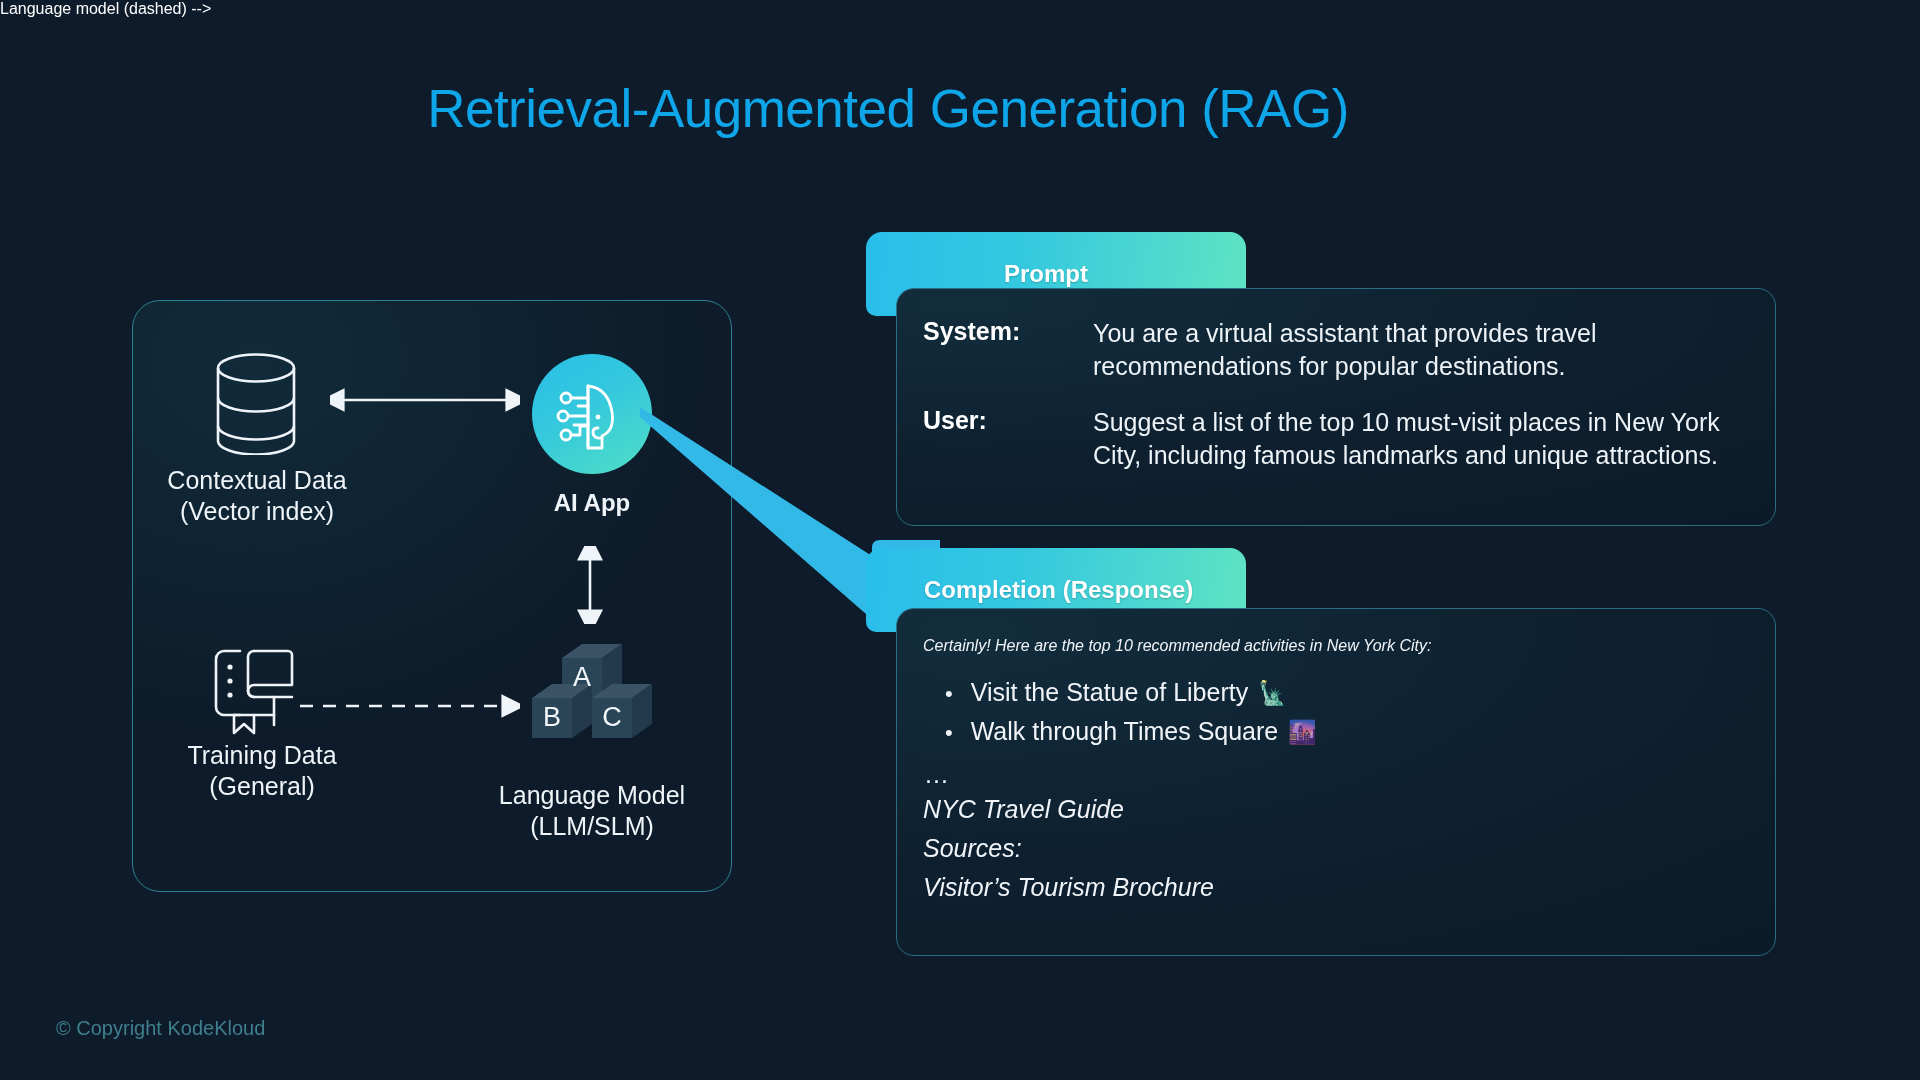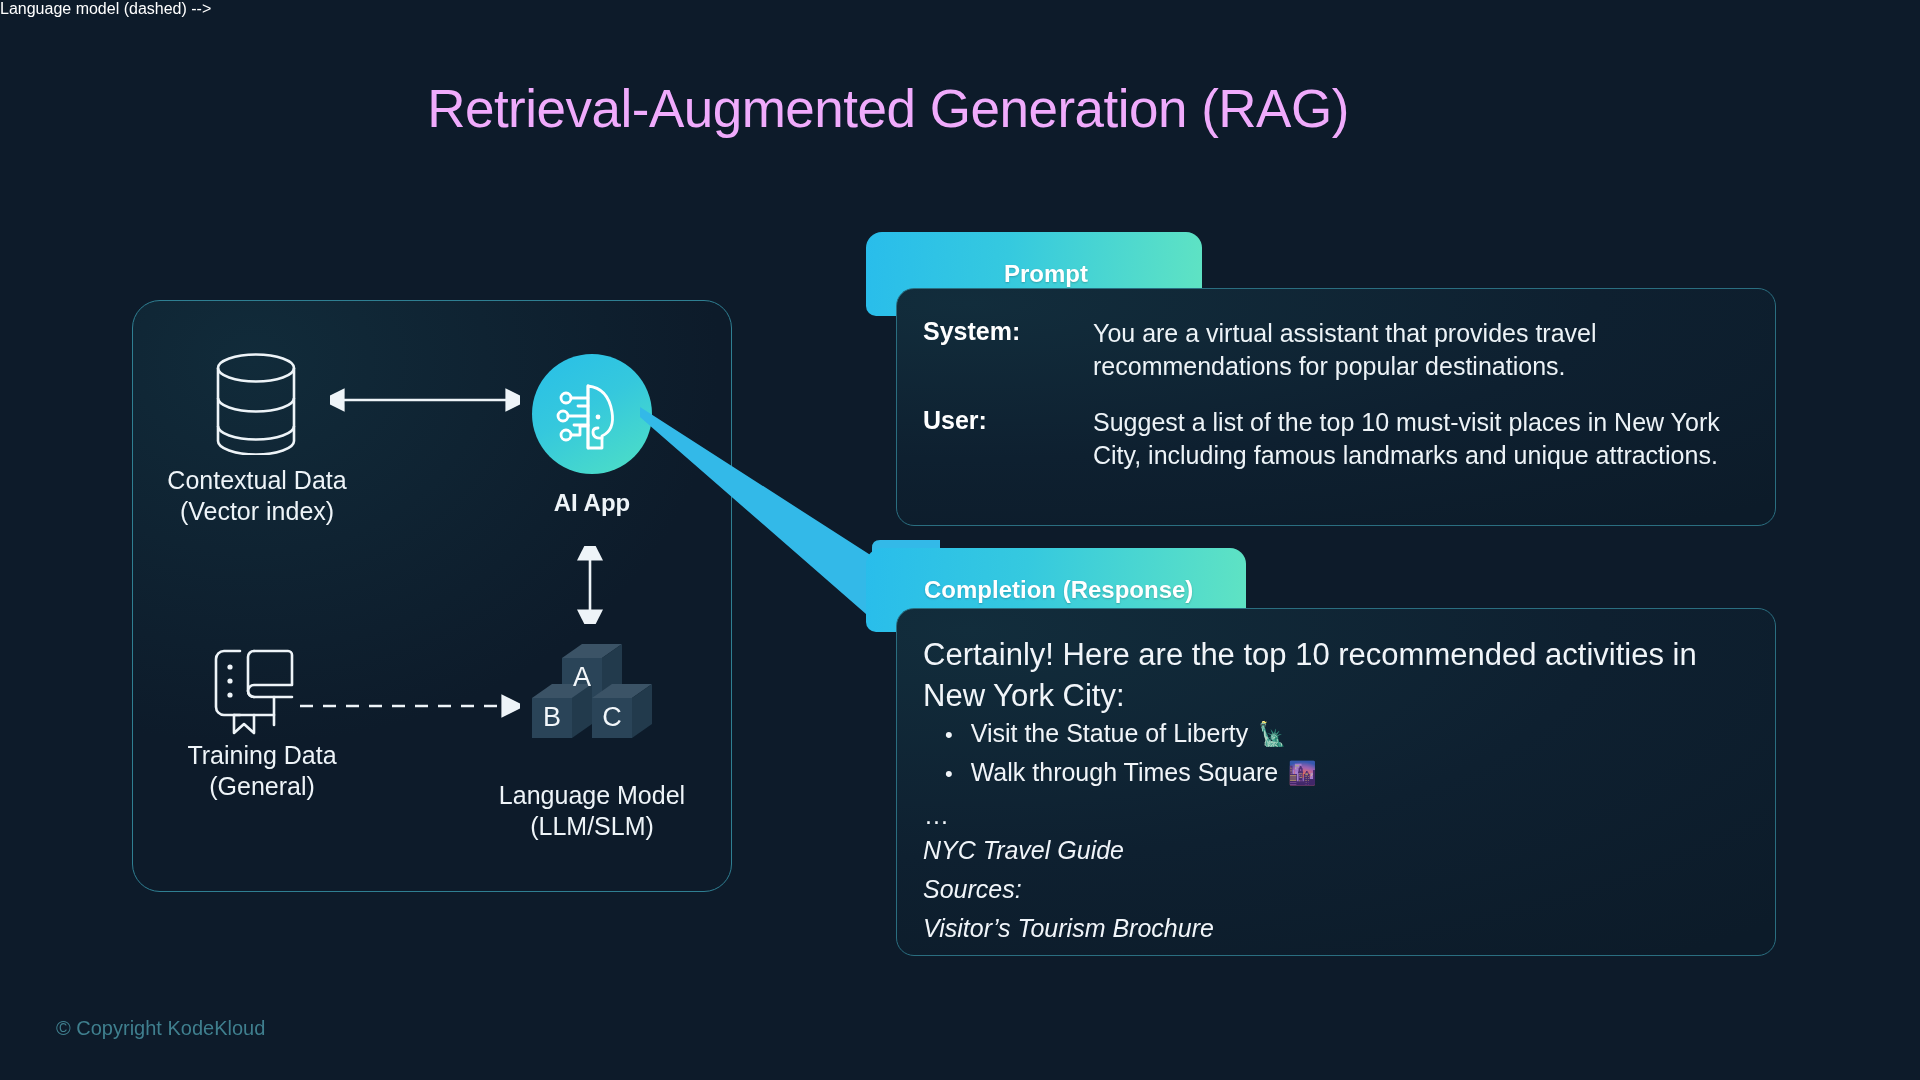--- a/index.html
+++ b/index.html
@@ -20,21 +20,21 @@
   
   #slide-title {
     position: absolute;
     top: 78px;
     left: 0;
     width: 1776px;
     text-align: center;
     font-size: 53px;
     font-weight: 400;
     letter-spacing: -0.5px;
-    color: #f0abfc;
+    color: #0ea5e9;
   }
 
   
   #diagram-panel {
     position: absolute;
     left: 132px;
     top: 300px;
     width: 600px;
     height: 592px;
     border: 1.6px solid #2f7f92;
@@ -136,21 +136,21 @@
     align-items: center;
     z-index: 1;
   }
   .tab-label {
     font-size: 24px;
     font-weight: 700;
     color: #ffffff;
     text-shadow: 0 1px 2px rgba(0,0,0,.22);
   }
 
-  #prompt-tab { left: 866px; top: 232px; width: 336px; }
+  #prompt-tab { left: 866px; top: 232px; width: 380px; }
   #prompt-tab .tab-label { margin-left: 138px; }
 
   #completion-tab { left: 866px; top: 548px; width: 380px; }
   #completion-tab .tab-label { margin-left: 58px; }
 
   .panel {
     position: absolute;
     border: 1.4px solid #2a6e80;
     border-radius: 18px;
     background: radial-gradient(130% 120% at 8% 6%, #122d3c 0%, #0e2030 55%, #0c1b29 100%);
@@ -178,24 +178,25 @@
   .prompt-text {
     font-size: 25px;
     line-height: 1.33;
     color: #edf3f7;
     font-weight: 400;
     margin-left: 20px;
   }
 
   
   .resp-intro {
-    font-size: 31px;
+    font-size: 16px;
+    font-style: italic;
     line-height: 1.32;
     color: #f1f5f9;
-    margin-bottom: 2px;
+    margin-bottom: 22px;
   }
   .resp-bullet {
     font-size: 25px;
     color: #f1f5f9;
     margin: 0 0 10px 22px;
     display: flex;
     align-items: baseline;
   }
   .resp-bullet .bullet-dot {
     margin-right: 18px;

